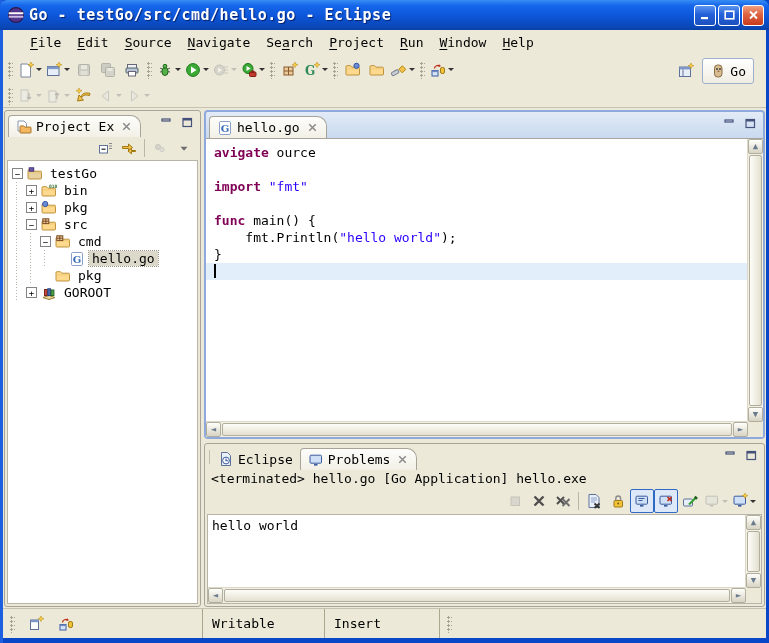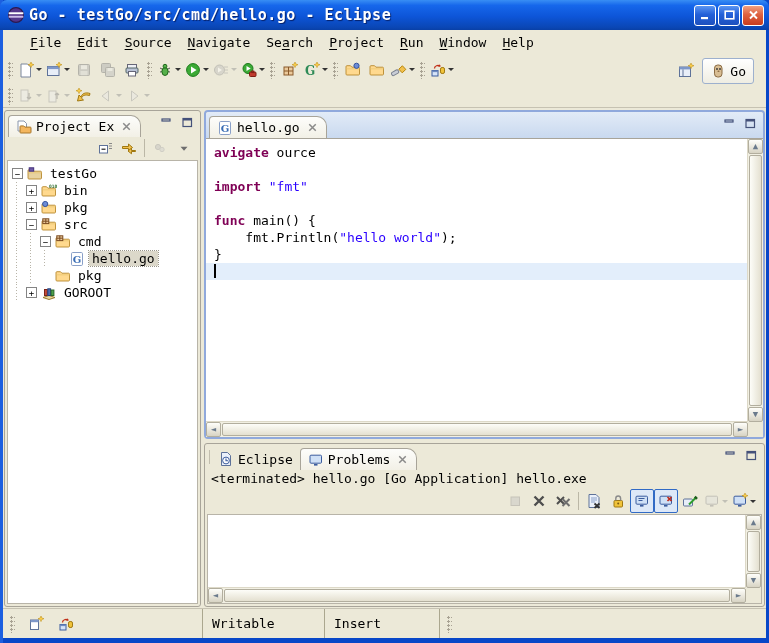--- a/index.html
+++ b/index.html
@@ -770,20 +770,21 @@
                 <svg class="ic" width="16" height="16" viewBox="0 0 16 16">
                   <rect x="2" y="3.2" width="11.5" height="8" rx="1" fill="#CFE0F6" stroke="#3B5C9E"></rect>
                   <rect x="6" y="12" width="3.5" height="1.6" fill="#3B5C9E"></rect>
                   <path transform="translate(10,0)" d="M3 0l.8 2 2.2.7-2.2.8L3 5.6l-.8-2.1L0 2.7 2.2 2z" fill="#FFD24A" stroke="#B8860B" stroke-width=".5"></path>
                 </svg>
               </span>
               <span class="dd-arrow"></span>
             </span>
           </div>
         <div class="panel-body">
+          <div class="console-out">hello world</div>
           <div class="sb-v">
             <span class="sb-btn a1">▲</span>
             <span class="sb-thumb-v"></span>
             <span class="sb-btn a2">▼</span>
           </div>
           <div class="sb-h">
             <span class="sb-btn a1">◄</span>
             <span class="sb-thumb-h"></span>
             <span class="sb-btn a2">►</span>
           </div>

